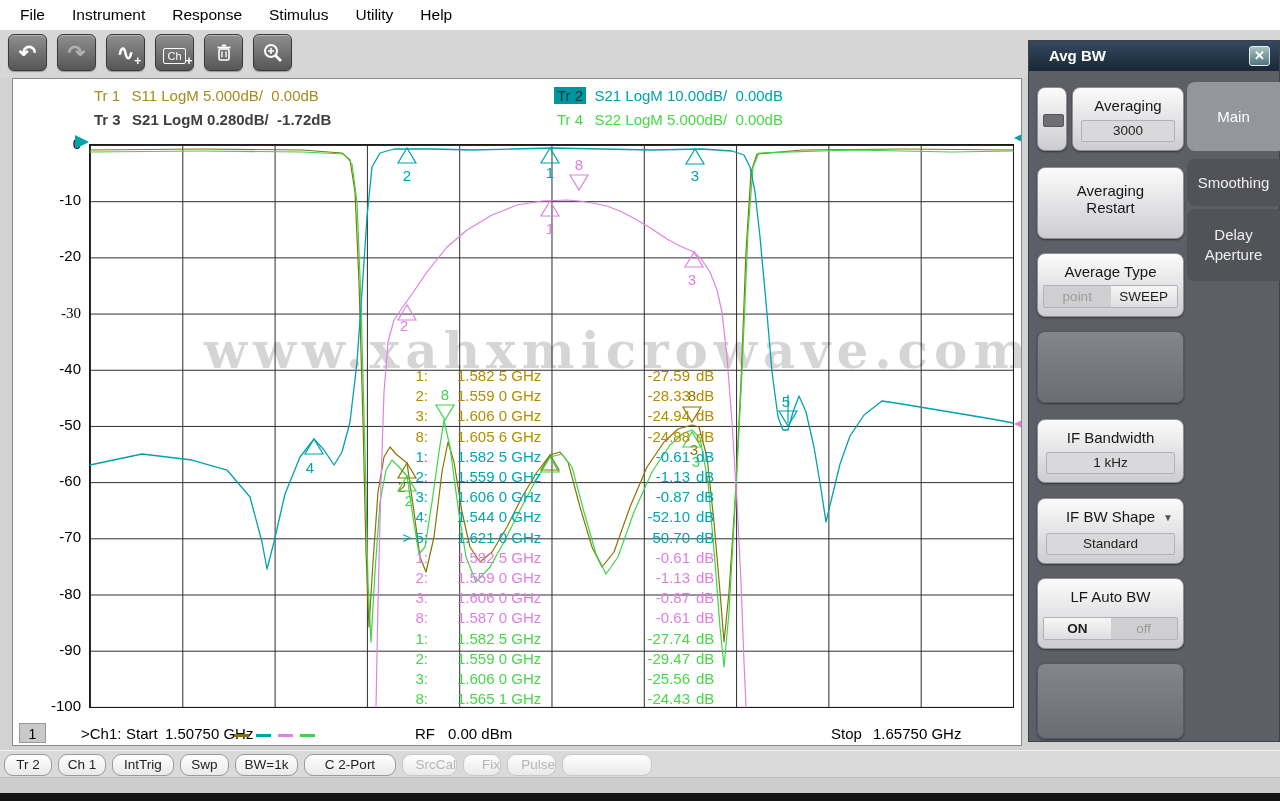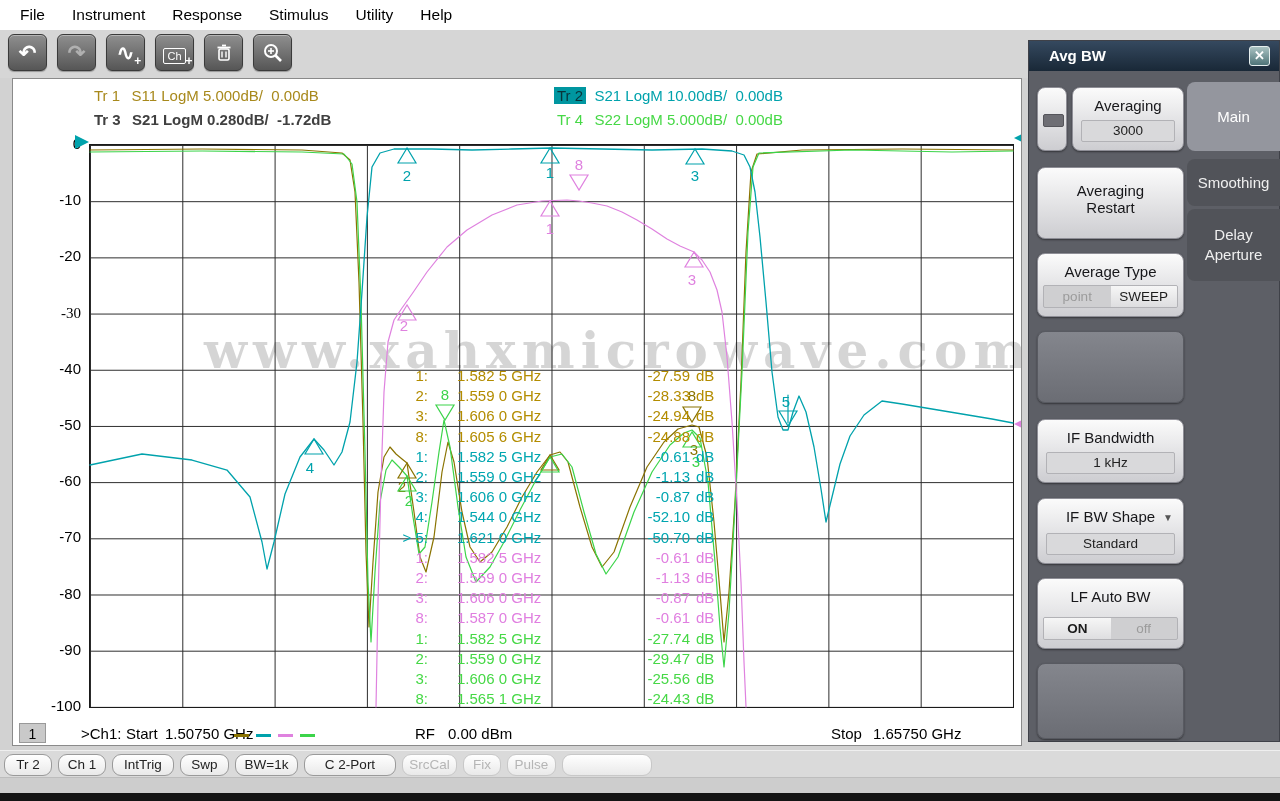--- a/index.html
+++ b/index.html
@@ -69,21 +69,21 @@
   .two-line{width:96px;margin:14px auto 0;line-height:17px;}
   .tab{position:absolute;left:158px;width:93px;color:#efefef;font-size:15px;border-radius:8px 0 0 8px;
        display:flex;align-items:center;justify-content:center;text-align:center;line-height:20px;}
   .tab.active{background:#94969e;color:#fff;}
   .tab.idle{background:#515359;}
   .dd-arrow{position:absolute;right:10px;top:13px;font-size:10px;color:#555;}
   
   .statusbar{position:absolute;left:0;top:750px;width:1280px;height:27px;background:#dadada;border-top:1px solid #efefef;}
   .sbtn{position:absolute;top:3px;height:22px;border-radius:9px;background:linear-gradient(#ffffff,#e9e9e9);
         border:1px solid #9a9a9a;font-size:13.5px;color:#222;line-height:20px;text-align:center;box-sizing:border-box;}
-  .sbtn.dis{color:#b5b5b5;border-color:#c8c8c8;}
+  .sbtn.dis{color:#b5b5b5;border-color:#c8c8c8;text-align:right;}
   .strip1{position:absolute;left:0;top:777px;width:1280px;height:16px;background:#cdcdcd;border-top:1px solid #bdbdbd;}
   .strip2{position:absolute;left:0;top:793px;width:1280px;height:8px;background:#141414;}
 </style>
 </head>
 <body>
 
 <div class="root">
 
   <div class="menubar">
     <span class="menu-item">File</span>

